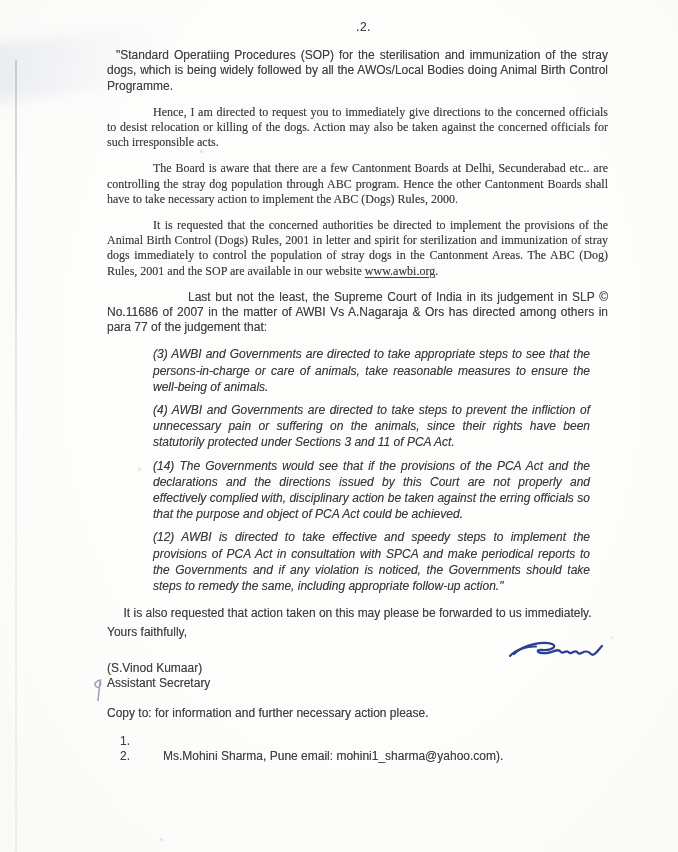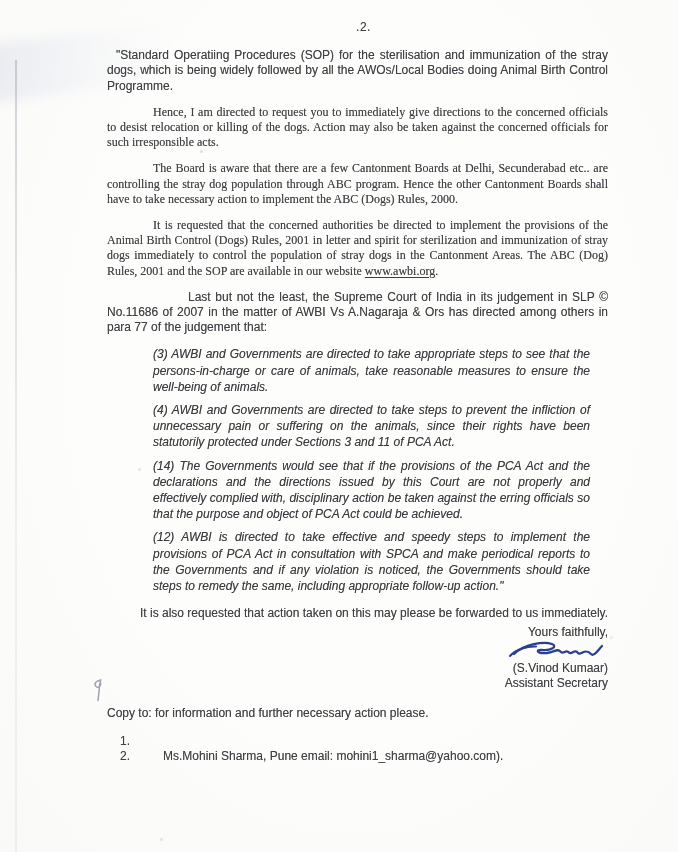--- a/index.html
+++ b/index.html
@@ -41,22 +41,22 @@
   p.first-indent{ text-indent:9px; }
   p.indent1{ text-indent:46px;font-family:Liberation Serif, serif; }
   p.indent2{ text-indent:81px; }
   a.site{ text-decoration:underline; color:inherit; text-underline-offset:2px; }
   blockquote.q{
     margin:0 0 7px 46px; width:437px;
     font-style:italic; font-size:12px; line-height:16.2px;
     text-align:justify; color:#3a3b3e;
   }
   blockquote.q.last{ margin-bottom:12px; }
-  p.closing{ text-align:right; margin-top:2px; margin-bottom:3px; }
-  .sig-block{ text-align:right; margin-top:3px; }
+  p.closing{ text-align:center; margin-top:2px; margin-bottom:3px; }
+  .sig-block{ margin-top:3px; }
   .sig-scribble{ display:block; margin:-3px 2px -6px auto; }
   .sig-name, .sig-title{ line-height:15.5px; }
   .copy-heading{ margin-top:14px; }
   .copy-list{ margin-top:13px; }
   .copy-item{ display:flex; margin-left:13px; line-height:15.2px; }
   .copy-item .num{ width:43px; flex:0 0 43px; }
   .pen-mark{ position:absolute; left:90px; top:676px; opacity:.85; }
 </style>
 </head>
 <body>

